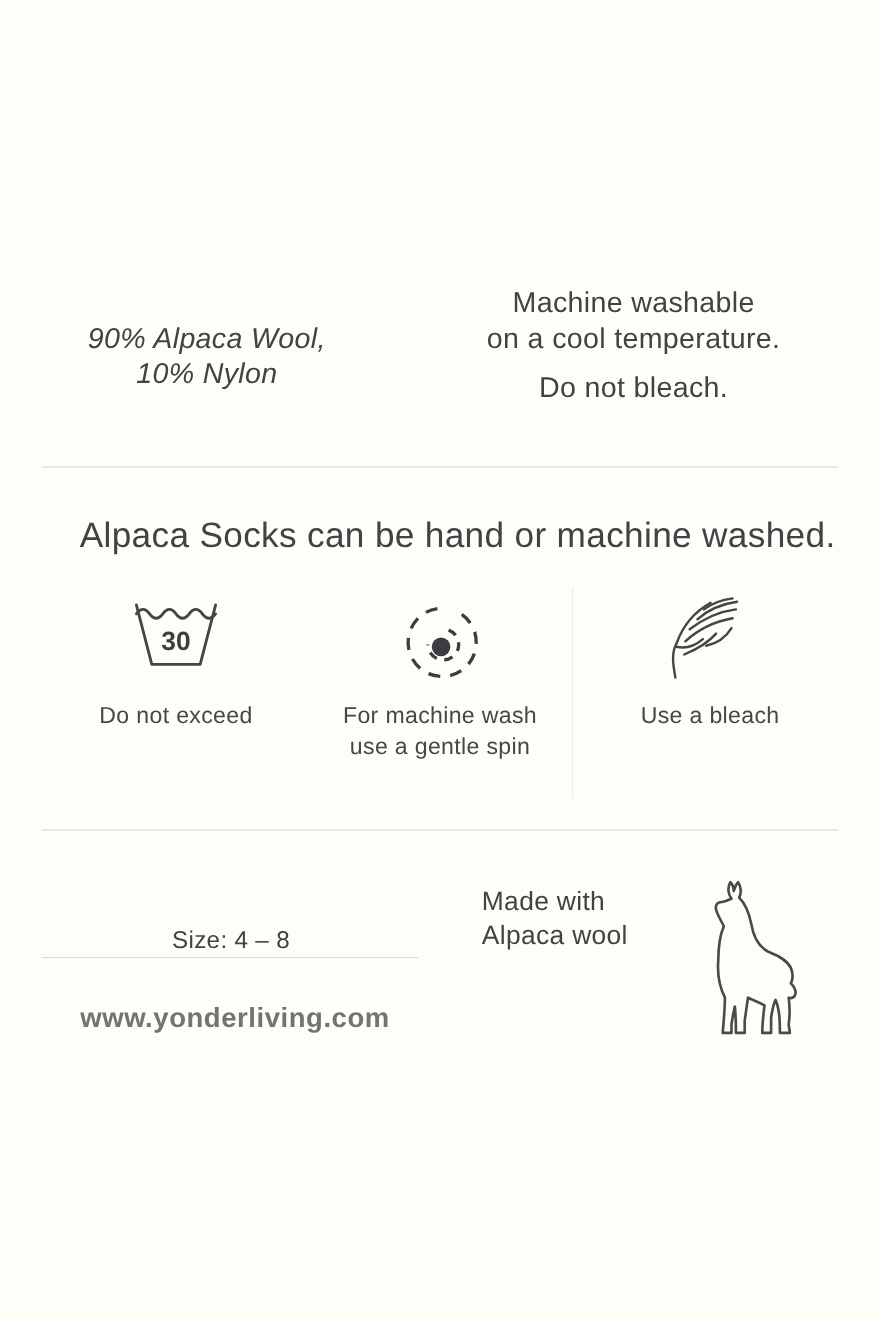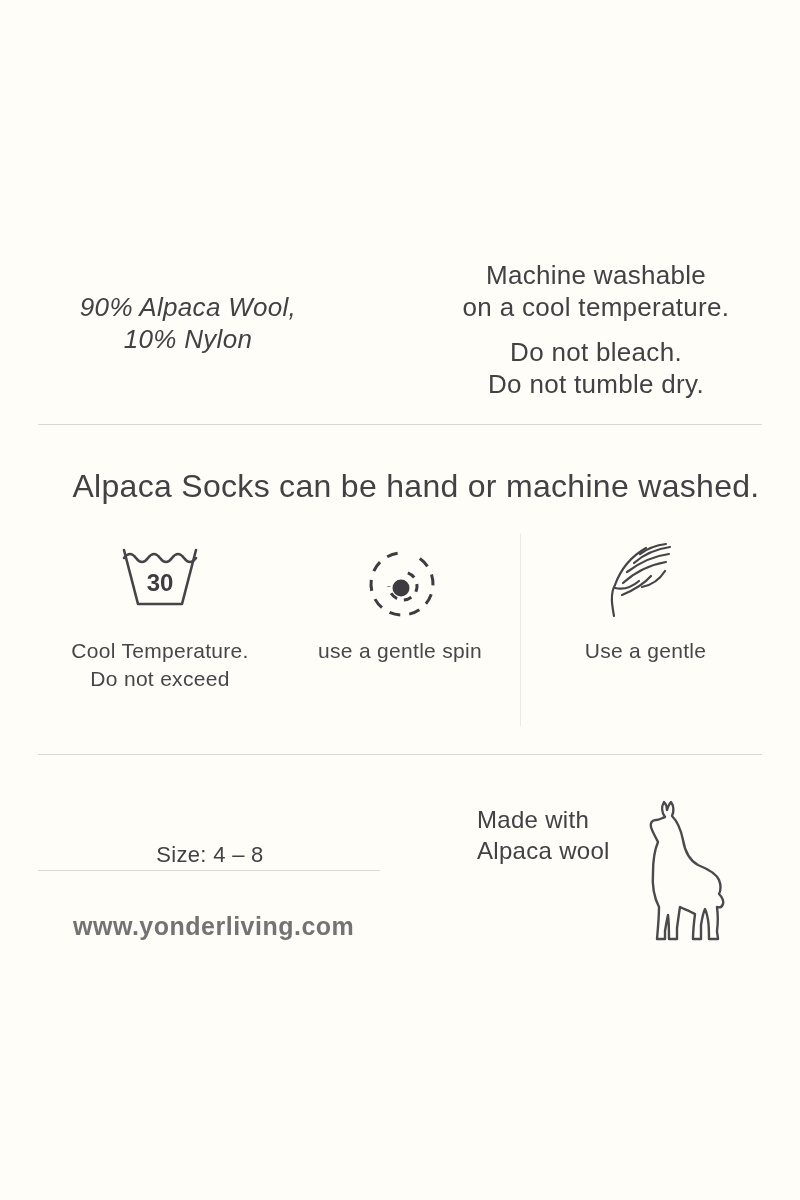--- a/index.html
+++ b/index.html
@@ -19,35 +19,35 @@
   .center{text-align:center;}
   .body-text{
     font-size:26px;line-height:32px;letter-spacing:.3px;color:#424245;
   }
   .caption{
     font-size:21px;line-height:28px;letter-spacing:.3px;color:#47474a;
   }
   .hr{height:1px;background:#dbd8d2;}
   .vr{width:1px;background:#eceae4;}
   .composition{left:48px;top:291px;width:280px;font-style:italic;}
-  .care-summary{left:444px;top:259px;width:304px;text-align:center;}
+  .care-summary{left:424px;top:259px;width:304px;text-align:center;}
   .care-summary .para2{margin-top:13px;}
   .heading{left:16px;top:468px;width:800px;font-size:32px;letter-spacing:.3px;}
   .divider-1{left:38px;top:424px;width:724px;}
   .divider-2{left:38px;top:754px;width:724px;}
   .divider-3{left:38px;top:870px;width:342px;}
   .vdivider{left:520px;top:534px;height:192px;}
   .icon-tub{left:118px;top:544px;}
   .icon-spin{left:362px;top:544px;}
   .icon-feather{left:594px;top:538px;}
   .cap-1{left:40px;top:637px;width:240px;}
   .cap-2{left:280px;top:637px;width:240px;}
   .cap-3{left:528px;top:637px;width:235px;}
   .size-label{left:80px;top:842px;width:260px;font-size:22px;letter-spacing:.3px;}
-  .made-with{left:438px;top:804px;width:200px;font-size:24px;line-height:31px;letter-spacing:.3px;margin-left:39px;}
+  .made-with{left:438px;top:804px;width:200px;font-size:24px;line-height:31px;letter-spacing:.3px;}
   .alpaca{left:640px;top:800px;}
   .website{left:73px;top:912px;font-size:25px;font-weight:700;letter-spacing:.5px;color:#737373;}
   svg{display:block;}
   .tub-num{font-family:"Liberation Sans",sans-serif;font-size:24px;font-weight:600;fill:#3e3e42;}
 </style>
 </head>
 <body>
 
 <div class="page">
 
@@ -56,21 +56,20 @@
     <div>10% Nylon</div>
   </div>
 
   <div class="abs care-summary center body-text">
     <div class="para1">
       <div>Machine washable</div>
       <div>on a cool temperature.</div>
     </div>
     <div class="para2">
       <div>Do not bleach.</div>
-      <div>Do not tumble dry.</div>
     </div>
   </div>
 
   <div class="abs hr divider-1"></div>
 
   <div class="abs heading center">Alpaca Socks can be hand or machine washed.</div>
 
   <div class="abs icon-tub">
     <svg width="84" height="66" viewBox="0 0 84 66" fill="none" stroke="#454548" stroke-width="2.6" stroke-linecap="round" stroke-linejoin="round">
       <path d="M6,6 L20,60 L64,60 L78,6"></path>
@@ -96,28 +95,28 @@
       <path d="M40,25 C50,16 62,11 76,9"></path>
       <path d="M46,16 C54,10 64,7 72,6"></path>
       <path d="M28,57 C40,52 50,46 57,38"></path>
       <path d="M48,49 C58,47 66,41 71,33"></path>
     </svg>
   </div>
 
   <div class="abs vr vdivider"></div>
 
   <div class="abs cap-1 center caption">
-    <div>Cool Temperature.</div>
     <div>Do not exceed</div>
   </div>
   <div class="abs cap-2 center caption">
+    <div>For machine wash</div>
     <div>use a gentle spin</div>
   </div>
   <div class="abs cap-3 center caption">
-    <div>Use a gentle</div>
+    <div>Use a bleach</div>
   </div>
 
   <div class="abs hr divider-2"></div>
 
   <div class="abs size-label center">Size: 4 – 8</div>
 
   <div class="abs made-with">
     <div>Made with</div>
     <div>Alpaca wool</div>
   </div>

